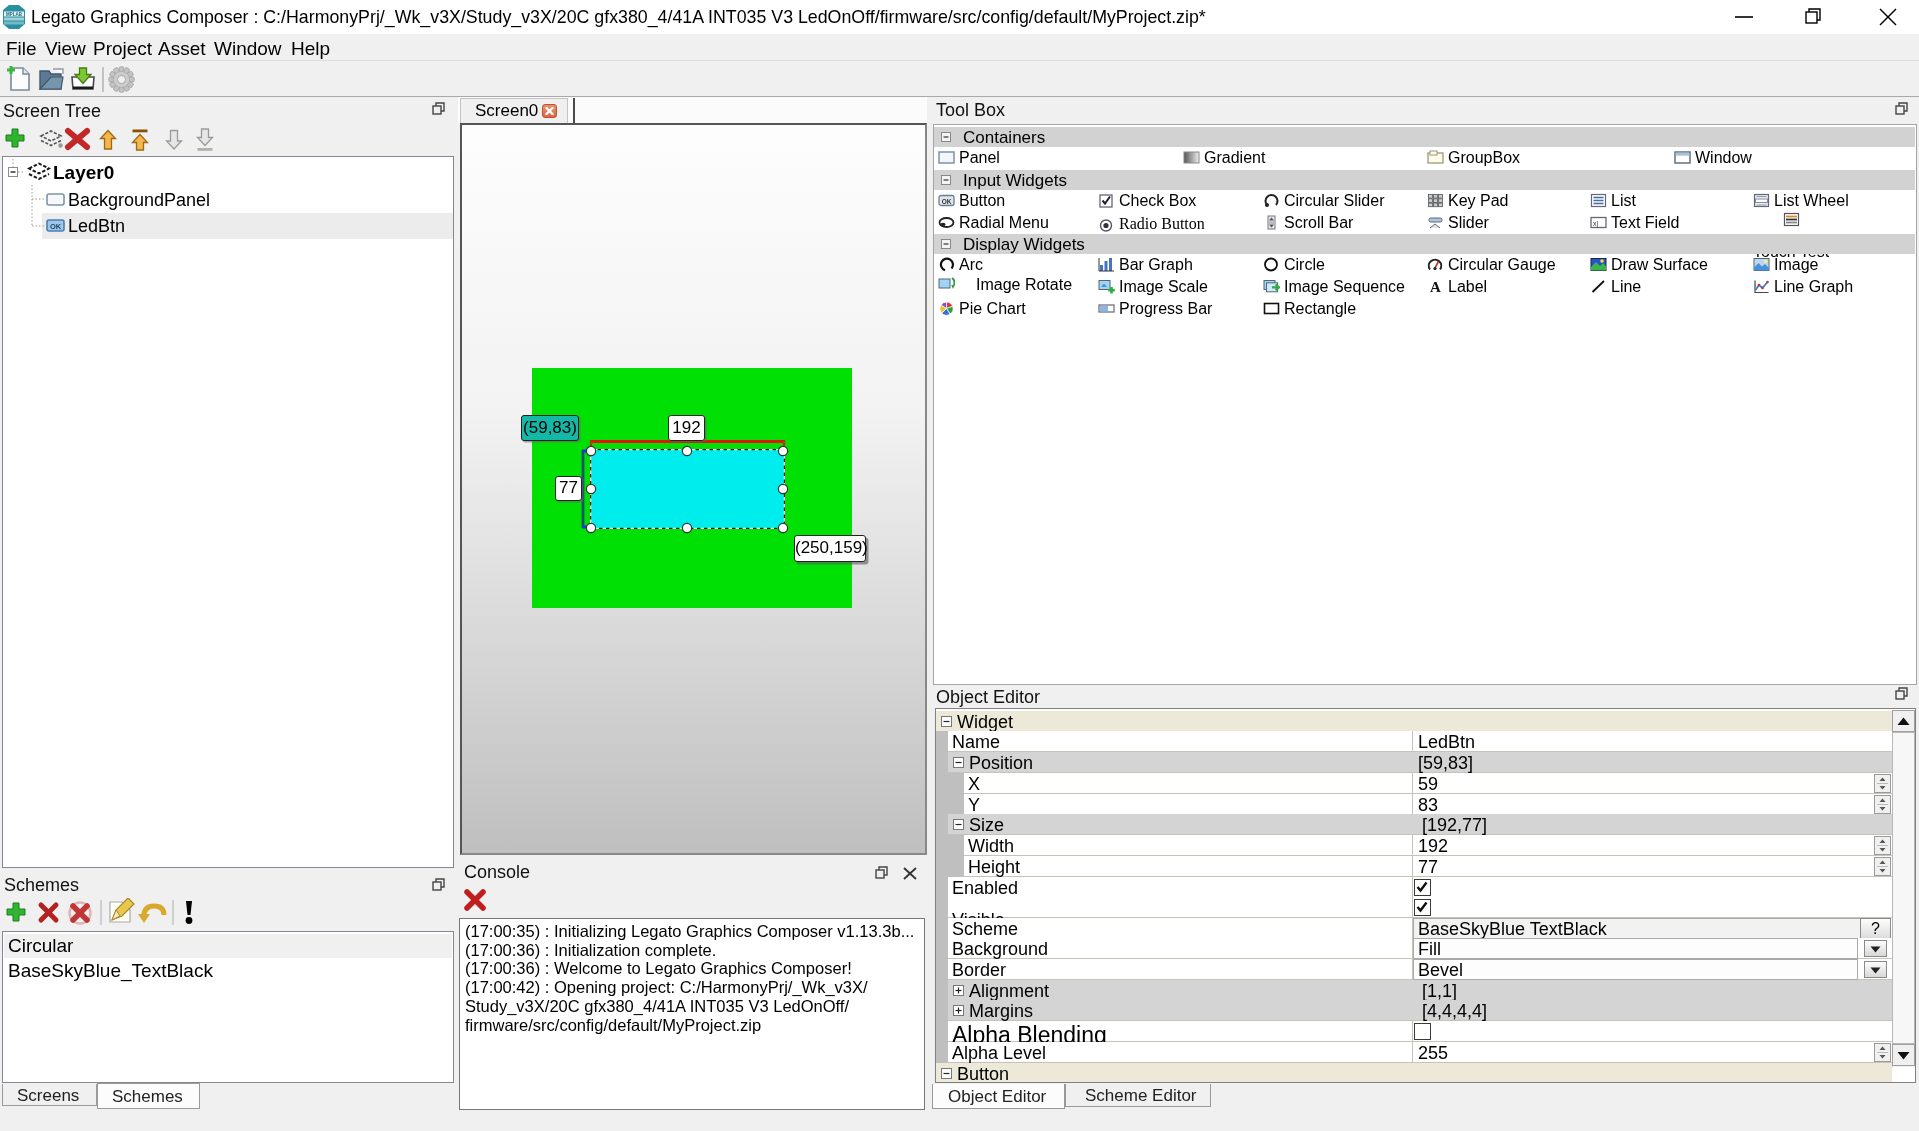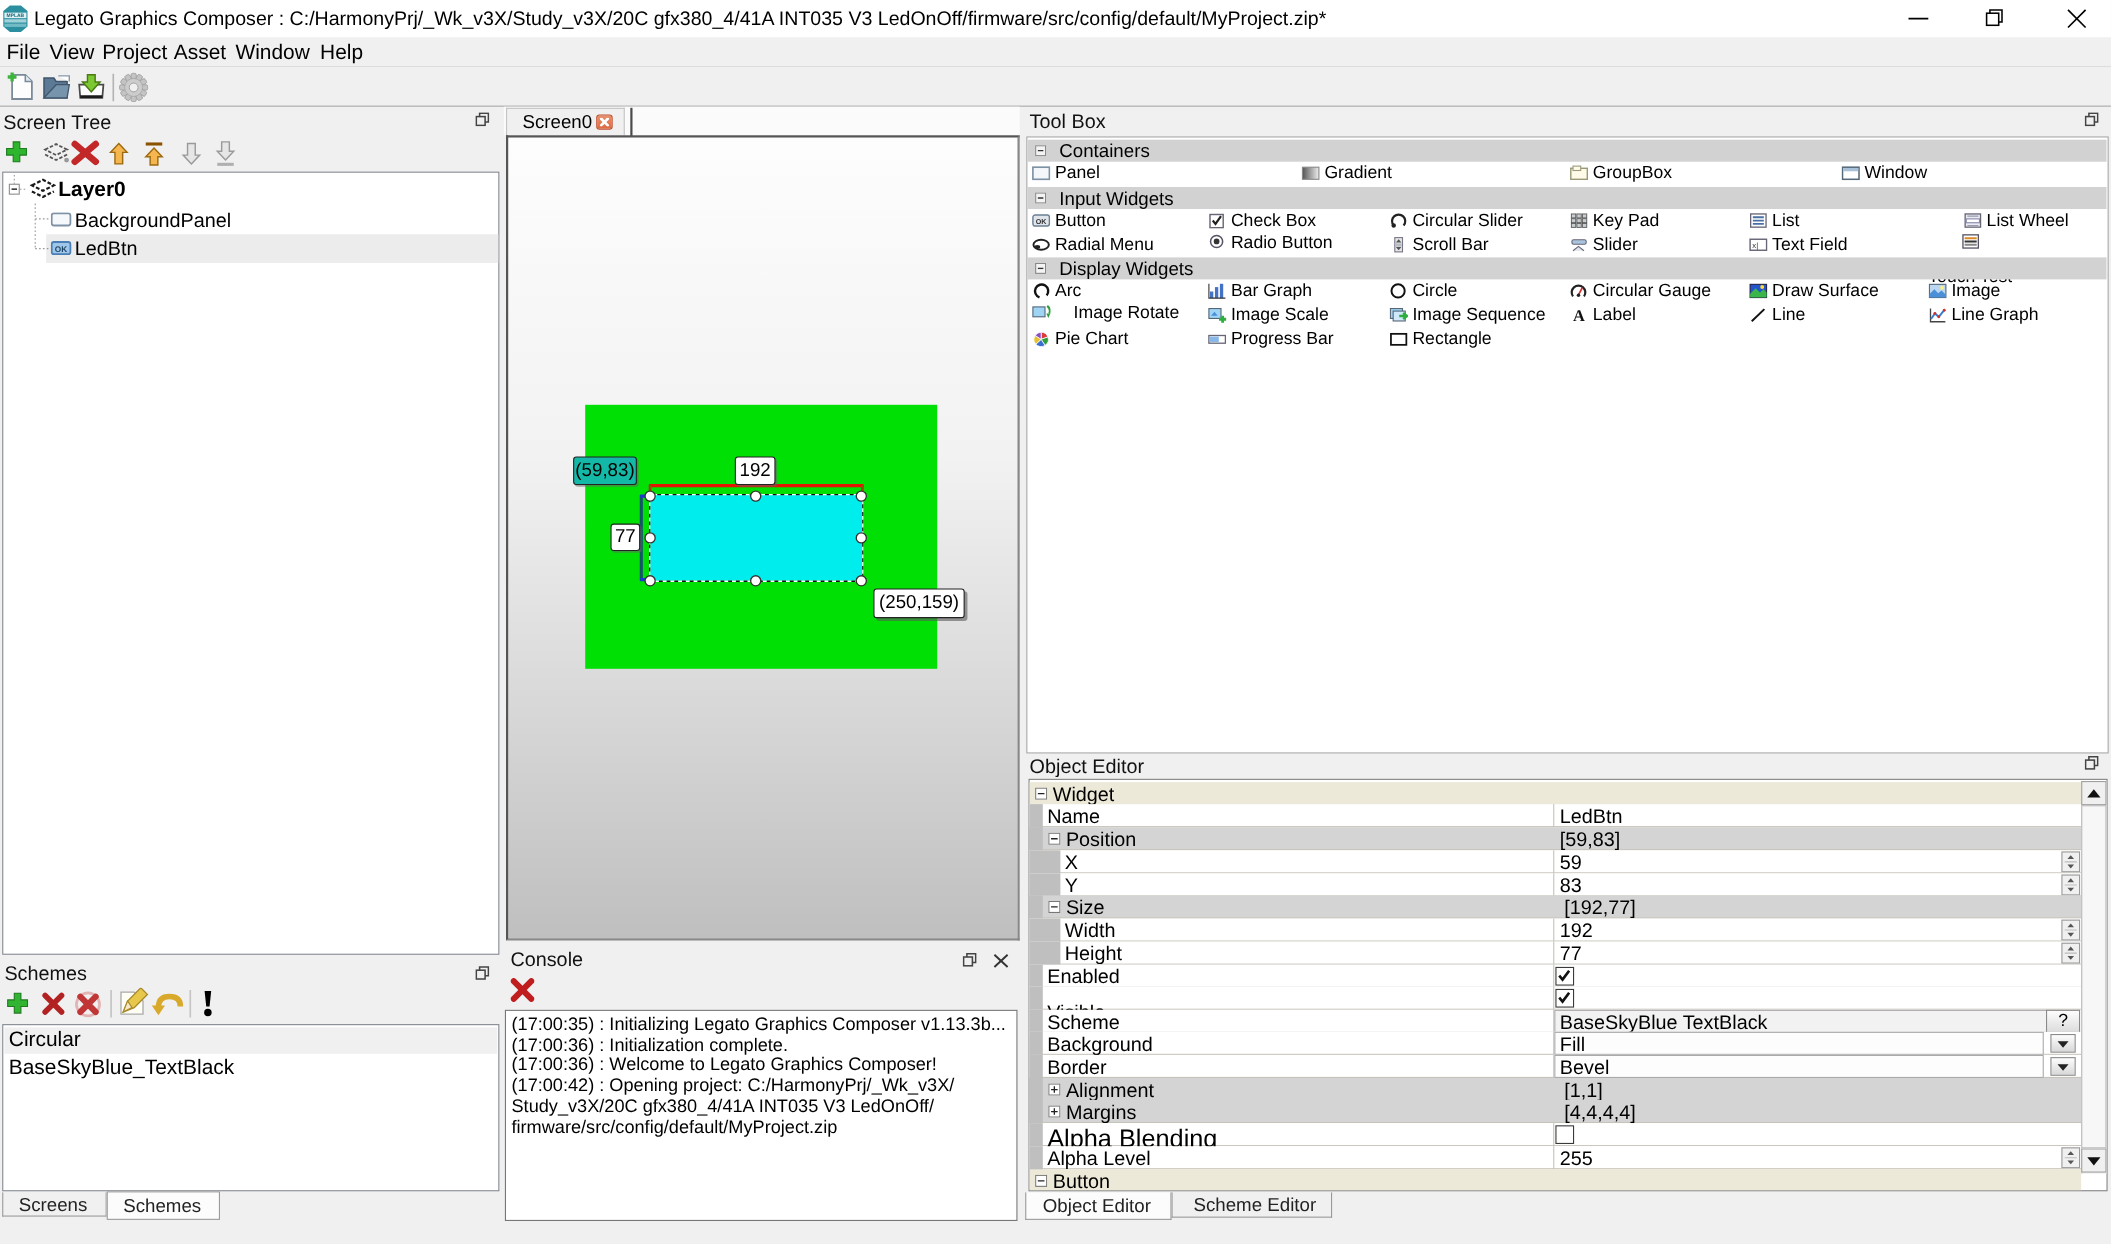--- a/index.html
+++ b/index.html
@@ -213,21 +213,21 @@
       <circle cx="199" cy="46" r="4.6"></circle>
     <circle cx="7" cy="85" r="4.6"></circle>
       <circle cx="103" cy="85" r="4.6"></circle>
       <circle cx="199" cy="85" r="4.6"></circle>
   </g>
 </svg>
 
 <div class="abs" style="left:521px;top:415px;width:58px;height:26px;background:#14b8a6;border:1.5px solid #222;border-radius:3px;box-shadow:1.5px 1.5px 0 rgba(100,100,100,.55);font-size:17px;text-align:center;line-height:23px;">(59,83)</div>
 <div class="abs" style="left:668px;top:415px;width:37px;height:26px;background:#fff;border:1.5px solid #222;border-radius:3px;box-shadow:1.5px 1.5px 0 rgba(100,100,100,.55);font-size:17px;text-align:center;line-height:23px;">192</div>
 <div class="abs" style="left:555px;top:476px;width:27px;height:25px;background:#fff;border:1.5px solid #222;border-radius:3px;box-shadow:1.5px 1.5px 0 rgba(100,100,100,.55);font-size:17px;text-align:center;line-height:22px;">77</div>
-<div class="abs" style="left:794px;top:535px;width:83px;height:27px;background:#fff;border:1.5px solid #222;border-radius:3px;box-shadow:2.5px 2.5px 0 rgba(90,90,90,.6);font-size:17px;text-align:center;line-height:24px;">(250,159)</div>
+<div class="abs" style="left:794px;top:535px;width:72px;height:27px;background:#fff;border:1.5px solid #222;border-radius:3px;box-shadow:2.5px 2.5px 0 rgba(90,90,90,.6);font-size:17px;text-align:center;line-height:24px;">(250,159)</div>
 
 <div class="abs panelhdr" style="left:464px;top:862px;">Console</div>
 <svg class="floaticon" style="left:875px;top:866px" viewBox="0 0 13 13">
   <rect x="1" y="4" width="8" height="8" fill="#f0f0f0" stroke="#444" stroke-width="1.4"></rect>
   <path d="M 4 4 L 4 1 L 12 1 L 12 9 L 9 9" fill="none" stroke="#444" stroke-width="1.4"></path>
 </svg>
 <svg class="abs" style="left:903px;top:867px" width="14" height="13" viewBox="0 0 14 13">
   <g stroke="#333" stroke-width="1.8">
     <line x1="1" y1="1" x2="13" y2="12"></line>
     <line x1="13" y1="1" x2="1" y2="12"></line>
@@ -340,39 +340,39 @@
       <svg width="17" height="15" viewBox="0 0 17 15" style="flex:none">
         <rect x="1.5" y="1.5" width="14" height="12" fill="#fff" stroke="#667" stroke-width="1.2"></rect>
         <g stroke="#4a6fa5" stroke-width="1.6">
           <line x1="3.5" y1="4.5" x2="13.5" y2="4.5"></line>
           <line x1="3.5" y1="7.5" x2="13.5" y2="7.5"></line>
           <line x1="3.5" y1="10.5" x2="13.5" y2="10.5"></line>
         </g>
       </svg>
       <span style="font-size:16px;white-space:nowrap;">List</span>
     </div>
-<div class="abs" style="left:820px;top:64px;height:21px;display:flex;align-items:center;gap:4px;margin-left:32px;">
+<div class="abs" style="left:820px;top:64px;height:21px;display:flex;align-items:center;gap:4px;">
       <svg width="17" height="15" viewBox="0 0 17 15" style="flex:none">
         <rect x="1.5" y="1.5" width="14" height="12" fill="#e8ecf2" stroke="#667" stroke-width="1.2"></rect>
         <rect x="2.5" y="6" width="12" height="3.5" fill="#fff" stroke="#88a"></rect>
         <g stroke="#99a" stroke-width="1">
           <line x1="3.5" y1="3.5" x2="13.5" y2="3.5"></line>
           <line x1="3.5" y1="12" x2="13.5" y2="12"></line>
         </g>
       </svg>
       <span style="font-size:16px;white-space:nowrap;">List Wheel</span>
     </div>
 <div class="abs" style="left:5px;top:86px;height:21px;display:flex;align-items:center;gap:4px;">
       <svg width="17" height="15" viewBox="0 0 17 15" style="flex:none">
         <ellipse cx="8.5" cy="7.5" rx="7" ry="4.5" fill="none" stroke="#222" stroke-width="1.8"></ellipse>
         <ellipse cx="5" cy="9.5" rx="2.6" ry="1.8" fill="#222"></ellipse>
       </svg>
       <span style="font-size:16px;white-space:nowrap;">Radial Menu</span>
     </div>
-<div class="abs" style="left:165px;top:86px;height:21px;display:flex;align-items:flex-start;gap:4px;">
+<div class="abs" style="left:165px;top:86px;height:21px;display:flex;align-items:flex-end;gap:4px;font-family:Liberation Serif, serif;">
       <svg width="17" height="15" viewBox="0 0 17 15" style="flex:none">
         <circle cx="8" cy="7.5" r="5.5" fill="#fff" stroke="#556" stroke-width="1.4"></circle>
         <circle cx="8" cy="7.5" r="2.6" fill="#333"></circle>
       </svg>
       <span style="font-size:16px;white-space:nowrap;">Radio Button</span>
     </div>
 <div class="abs" style="left:330px;top:86px;height:21px;display:flex;align-items:center;gap:4px;">
       <svg width="17" height="15" viewBox="0 0 17 15" style="flex:none">
         <rect x="5" y="1" width="7" height="13" fill="#e6e6e6" stroke="#778" stroke-width="1"></rect>
         <path d="M 8.5 2.5 L 11 5.5 L 6 5.5 Z" fill="#555"></path>

